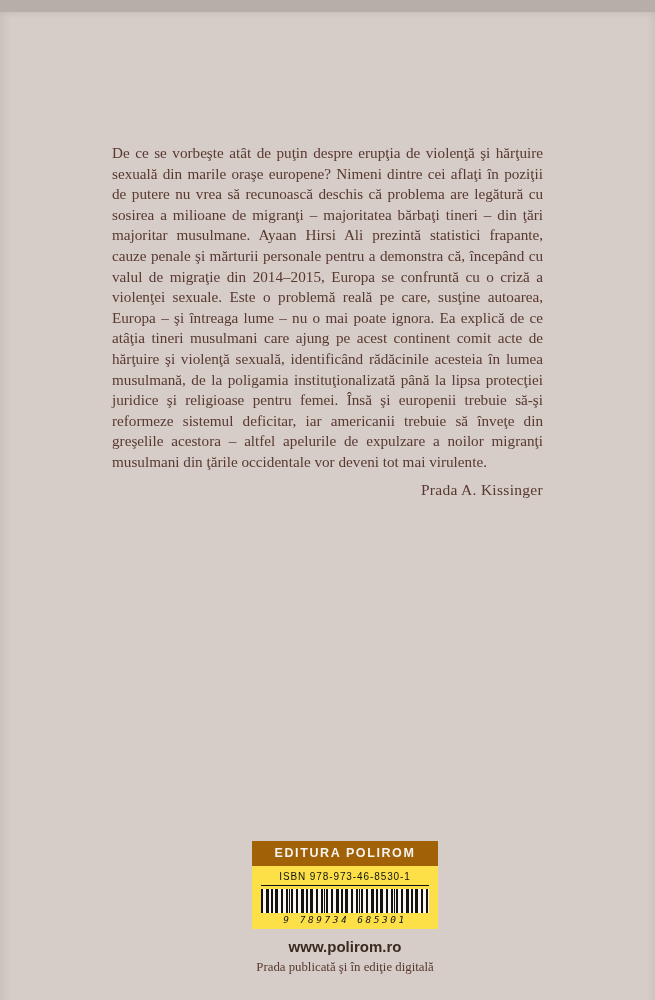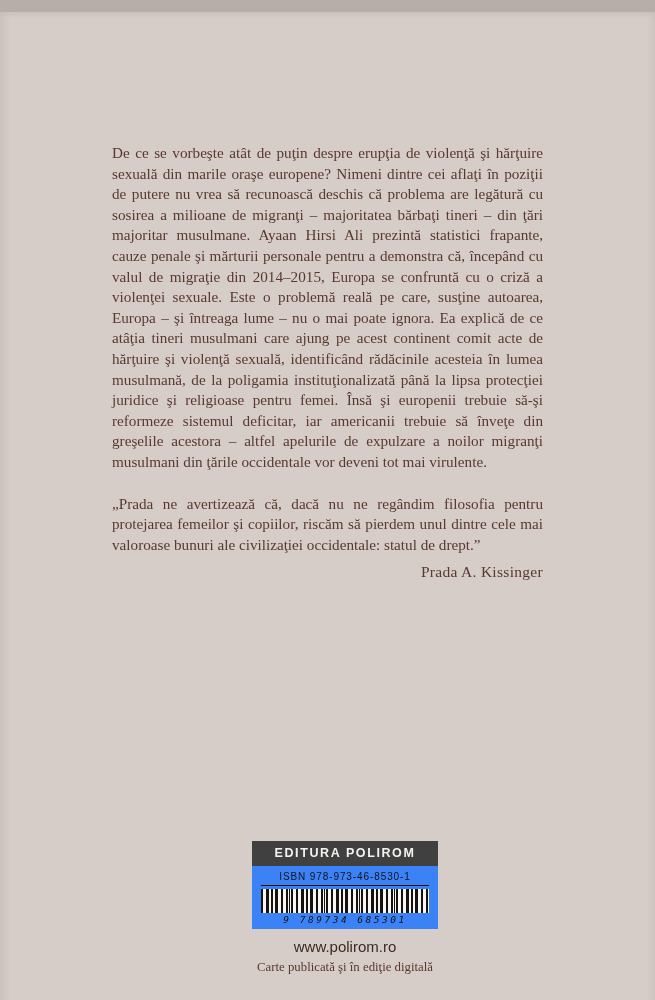--- a/index.html
+++ b/index.html
@@ -42,31 +42,31 @@
   }
   
   .publisher-block {
     position: absolute;
     left: 252px;
     top: 829px;
     width: 186px;
     text-align: center;
   }
   .publisher-banner {
-    background: #404040;
+    background: #a16207;
     color: #f5f2ef;
     font-family: "Liberation Sans", sans-serif;
     font-weight: bold;
     font-size: 12.5px;
     letter-spacing: 1.6px;
     line-height: 25px;
     height: 25px;
   }
   .isbn-box {
-    background: #3b82f6;
+    background: #fde047;
     padding: 5px 9px 4px 9px;
     box-sizing: border-box;
   }
   .isbn-label {
     font-family: "Liberation Sans", sans-serif;
     font-size: 10px;
     letter-spacing: 0.9px;
     color: #121212;
     padding-bottom: 3px;
     border-bottom: 1px solid #121212;
@@ -85,21 +85,21 @@
     font-size: 9.5px;
     letter-spacing: 2.5px;
     color: #121212;
     margin-top: 1px;
     white-space: nowrap;
     font-style: italic;
   }
   .website {
     margin-top: 9px;
     font-family: "Liberation Sans", sans-serif;
-    font-weight: normal;
+    font-weight: bold;
     font-size: 15px;
     color: #3a2a22;
   }
   .digital-note {
     margin-top: 5px;
     font-size: 12.8px;
     color: #583830;
   }
   
   .bottom-edge {
@@ -111,30 +111,29 @@
     background: linear-gradient(to bottom, rgba(60,40,35,0) 0%, rgba(60,40,35,0.28) 100%);
   }
 </style>
 </head>
 <body>
 
 <div class="cover">
 
   <div class="text-block">
     <p>De ce se vorbeşte atât de puţin despre erupţia de violenţă şi hărţuire sexuală din marile oraşe europene? Nimeni dintre cei aflaţi în poziţii de putere nu vrea să recunoască deschis că problema are legătură cu sosirea a milioane de migranţi – majoritatea bărbaţi tineri – din ţări majoritar musulmane. Ayaan Hirsi Ali prezintă statistici frapante, cauze penale şi mărturii personale pentru a demonstra că, începând cu valul de migraţie din 2014–2015, Europa se confruntă cu o criză a violenţei sexuale. Este o problemă reală pe care, susţine autoarea, Europa – şi întreaga lume – nu o mai poate ignora. Ea explică de ce atâţia tineri musulmani care ajung pe acest continent comit acte de hărţuire şi violenţă sexuală, identificând rădăcinile acesteia în lumea musulmană, de la poligamia instituţionalizată până la lipsa protecţiei juridice şi religioase pentru femei. Însă şi europenii trebuie să-şi reformeze sistemul deficitar, iar americanii trebuie să înveţe din greşelile acestora – altfel apelurile de expulzare a noilor migranţi musulmani din ţările occidentale vor deveni tot mai virulente.</p>
-    <p class="quote">„Prada ne avertizează că, dacă nu ne regândim filosofia pentru protejarea femeilor şi copiilor, riscăm să pierdem unul dintre cele mai valoroase bunuri ale civilizaţiei occidentale: statul de drept.”</p>
     <p class="attribution">Prada A. Kissinger</p>
   </div>
 
   <div class="publisher-block">
     <div class="publisher-banner">EDITURA POLIROM</div>
     <div class="isbn-box">
       <div class="isbn-label">ISBN 978-973-46-8530-1</div>
       <div class="barcode-bars"></div>
       <div class="barcode-digits">9 789734 685301</div>
     </div>
     <div class="website">www.polirom.ro</div>
-    <div class="digital-note">Carte publicată şi în ediţie digitală</div>
+    <div class="digital-note">Prada publicată şi în ediţie digitală</div>
   </div>
 
   <div class="bottom-edge"></div>
 
 </div>
 
 </body></html>

